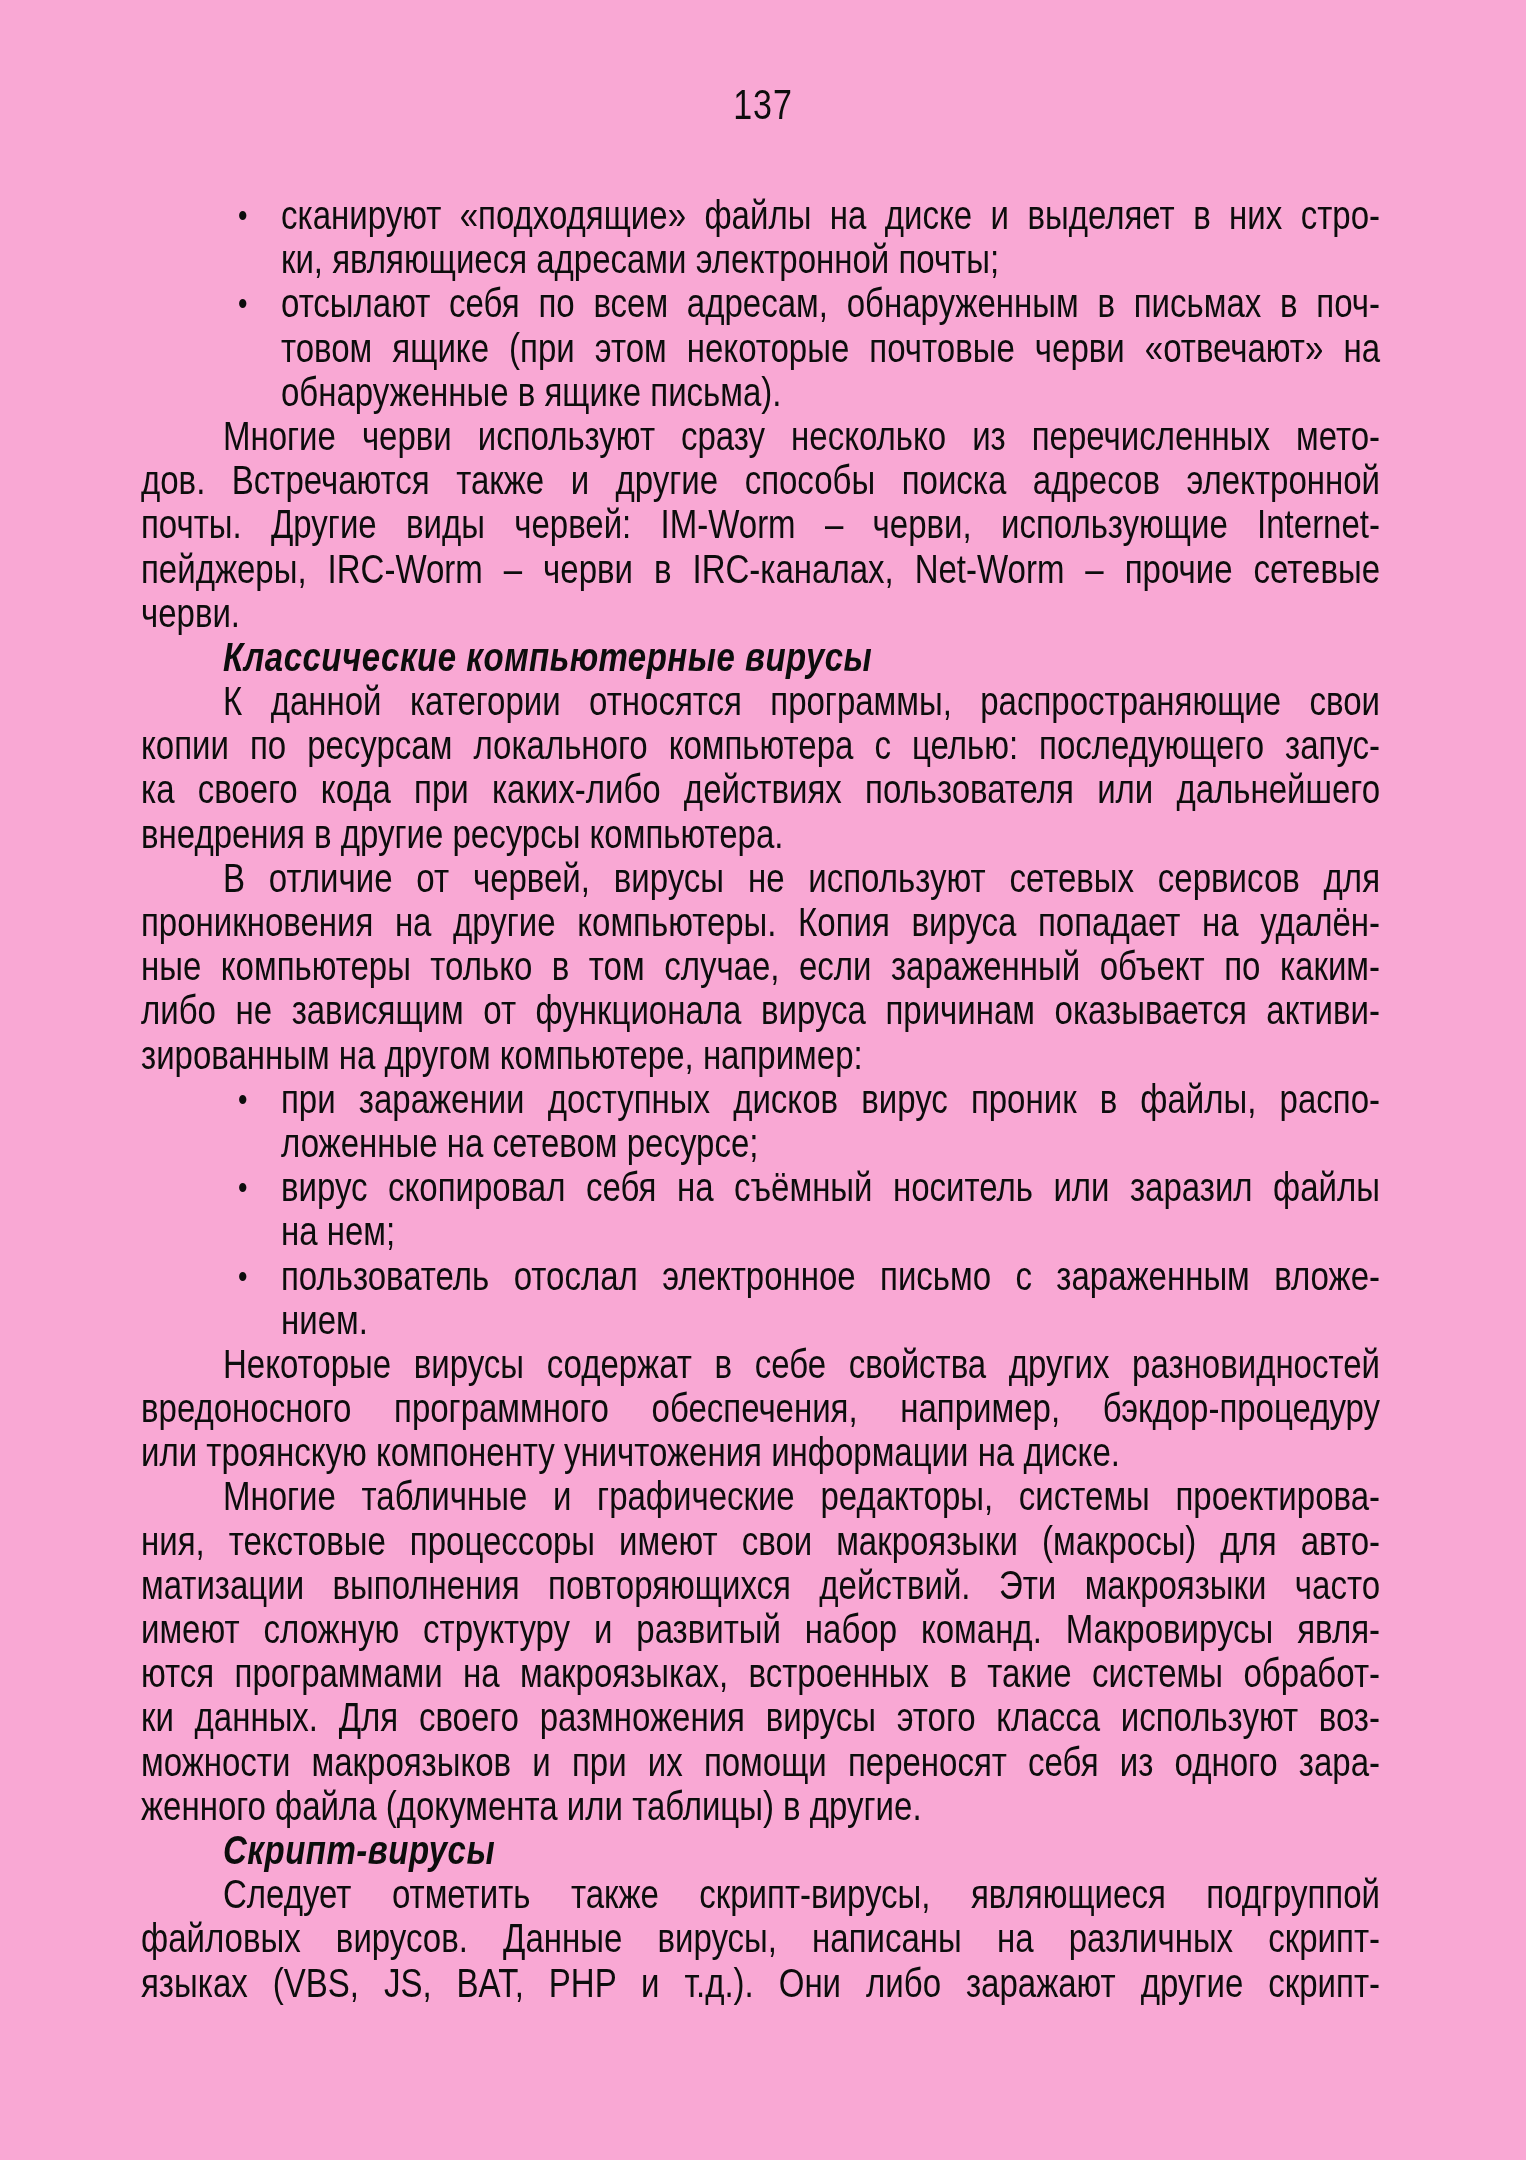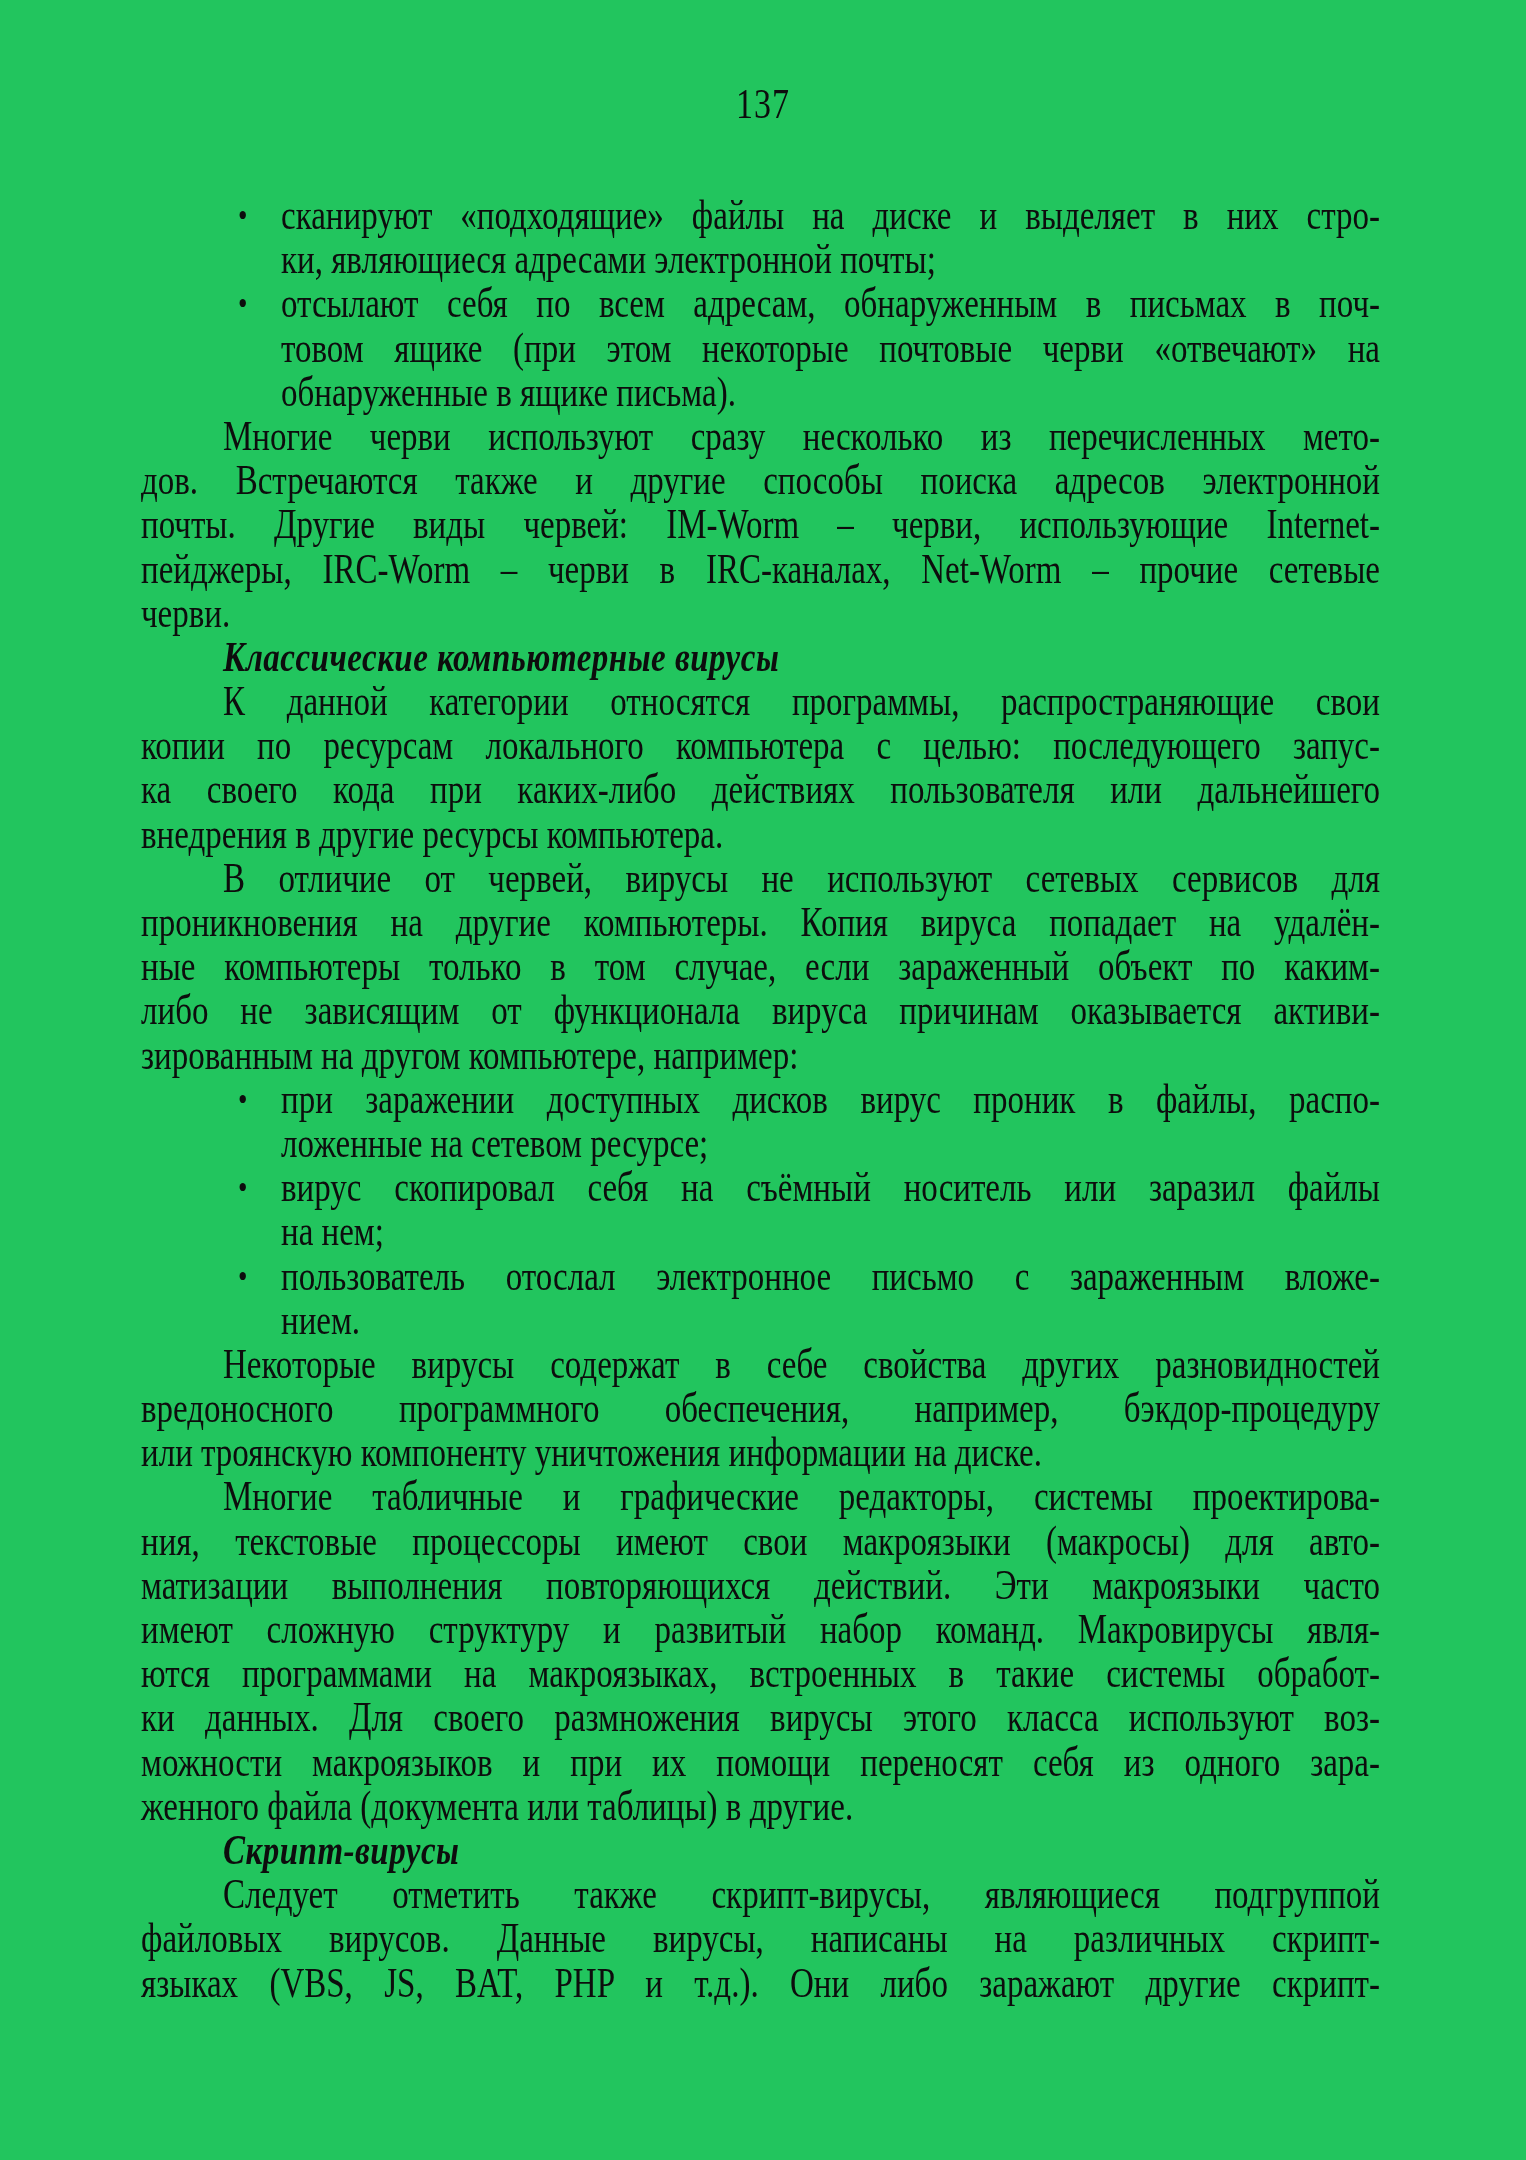--- a/index.html
+++ b/index.html
@@ -2,23 +2,23 @@
 <html lang="ru"><head>
 <meta charset="utf-8">
 <title>137</title>
 <style>
   * { margin: 0; padding: 0; box-sizing: border-box; }
   html, body { background: #ffffff; }
   .page {
     position: relative;
     width: 1526px;
     height: 2160px;
-    background: #22c55e;
+    background: #f9a8d4;
     color: #0d0d0d;
-    font-family: Liberation Serif, serif;
+    font-family: Liberation Sans, sans-serif;
     overflow: hidden;
     padding-left: 24px;
   }
   .page-number {
     position: absolute;
     top: 82px;
     left: 0;
     width: 100%;
     text-align: center;
     font-size: 34px;

